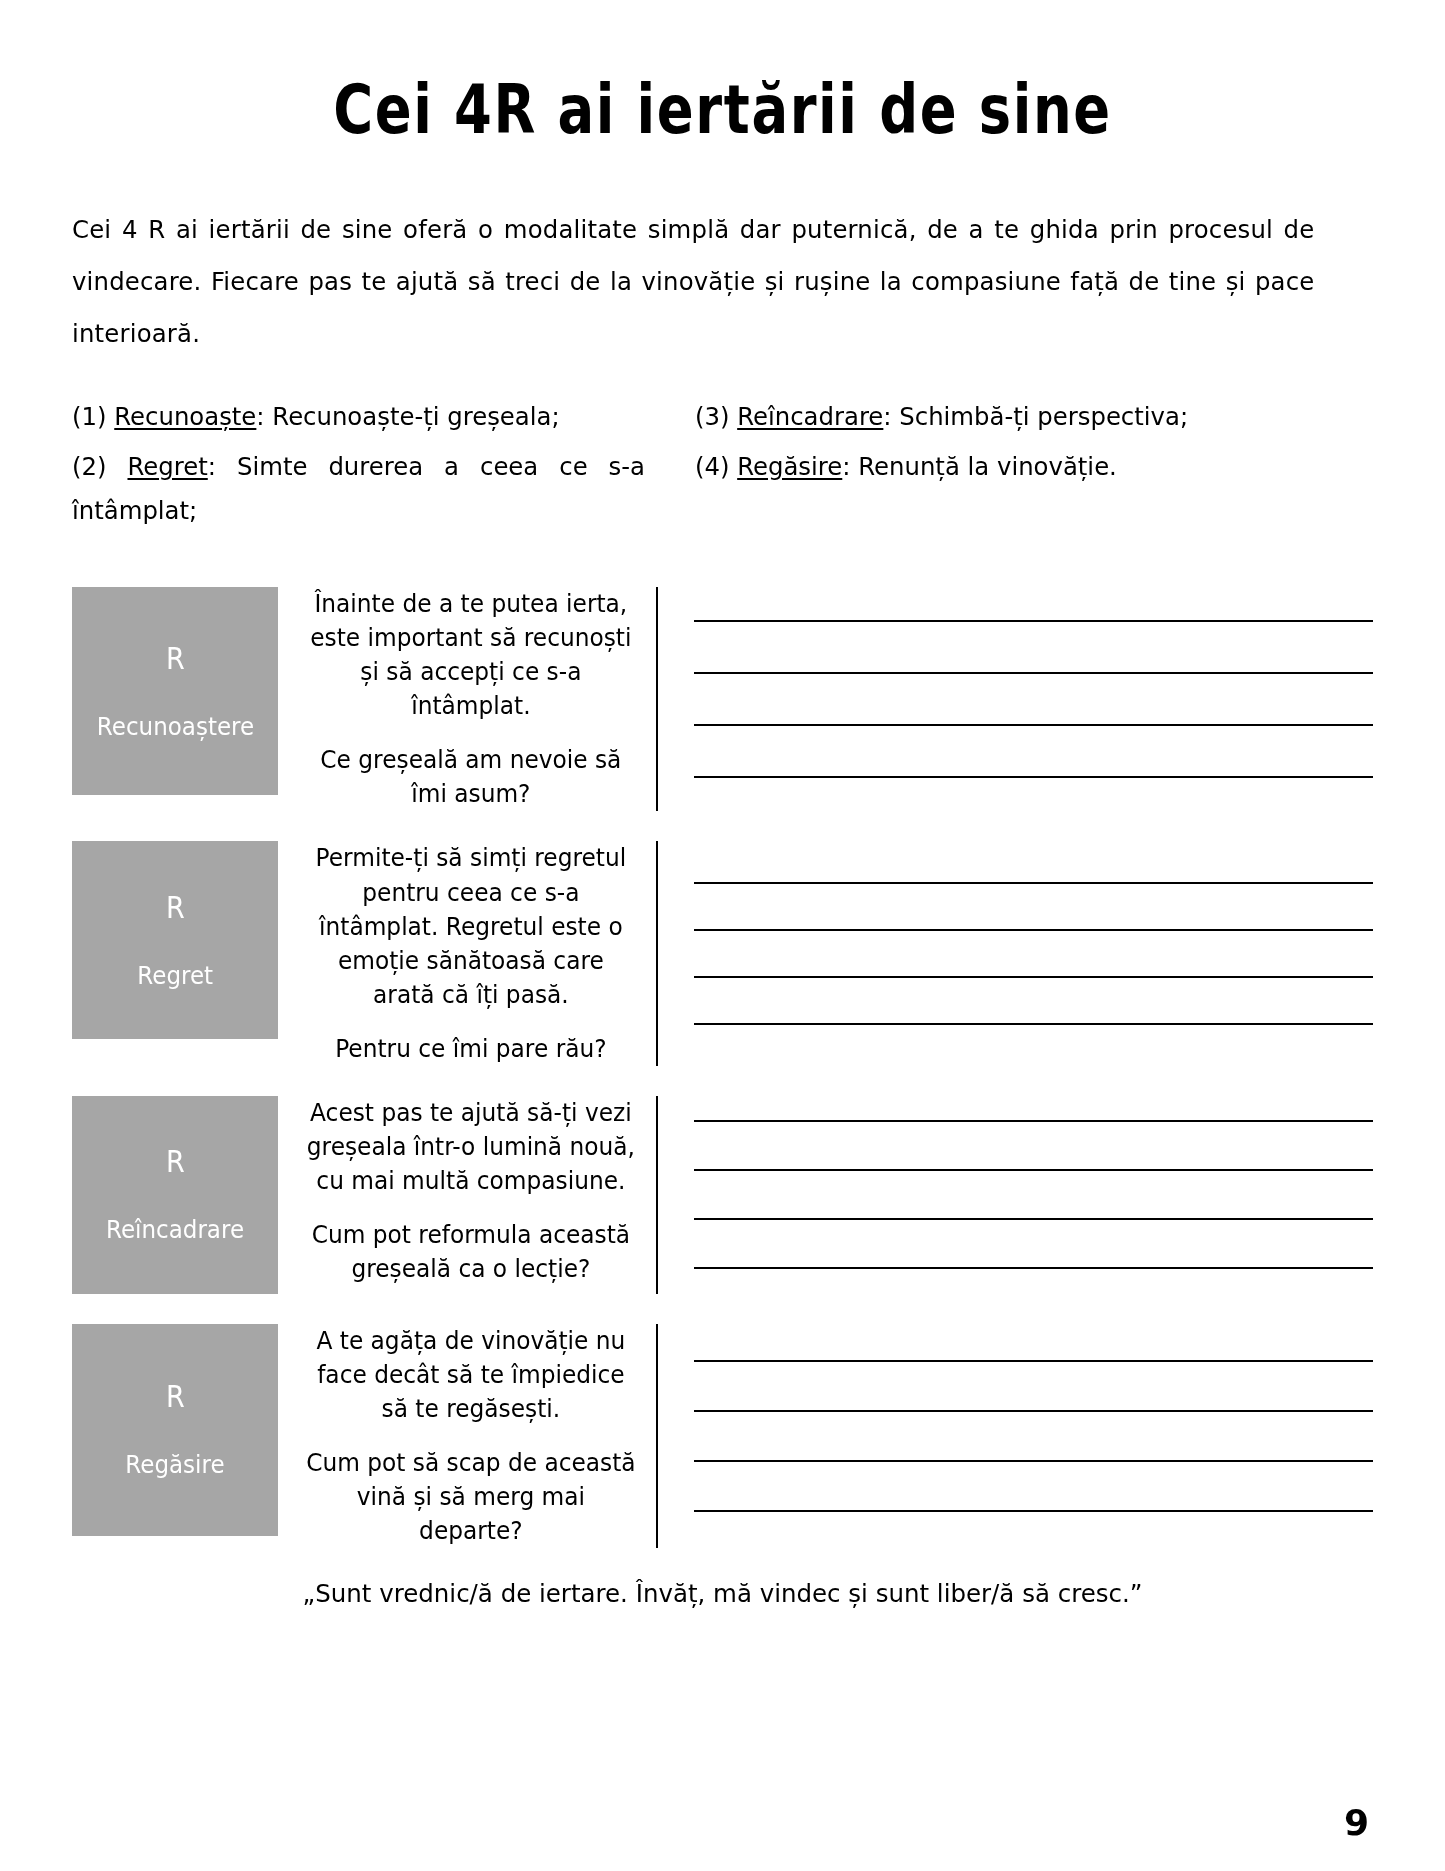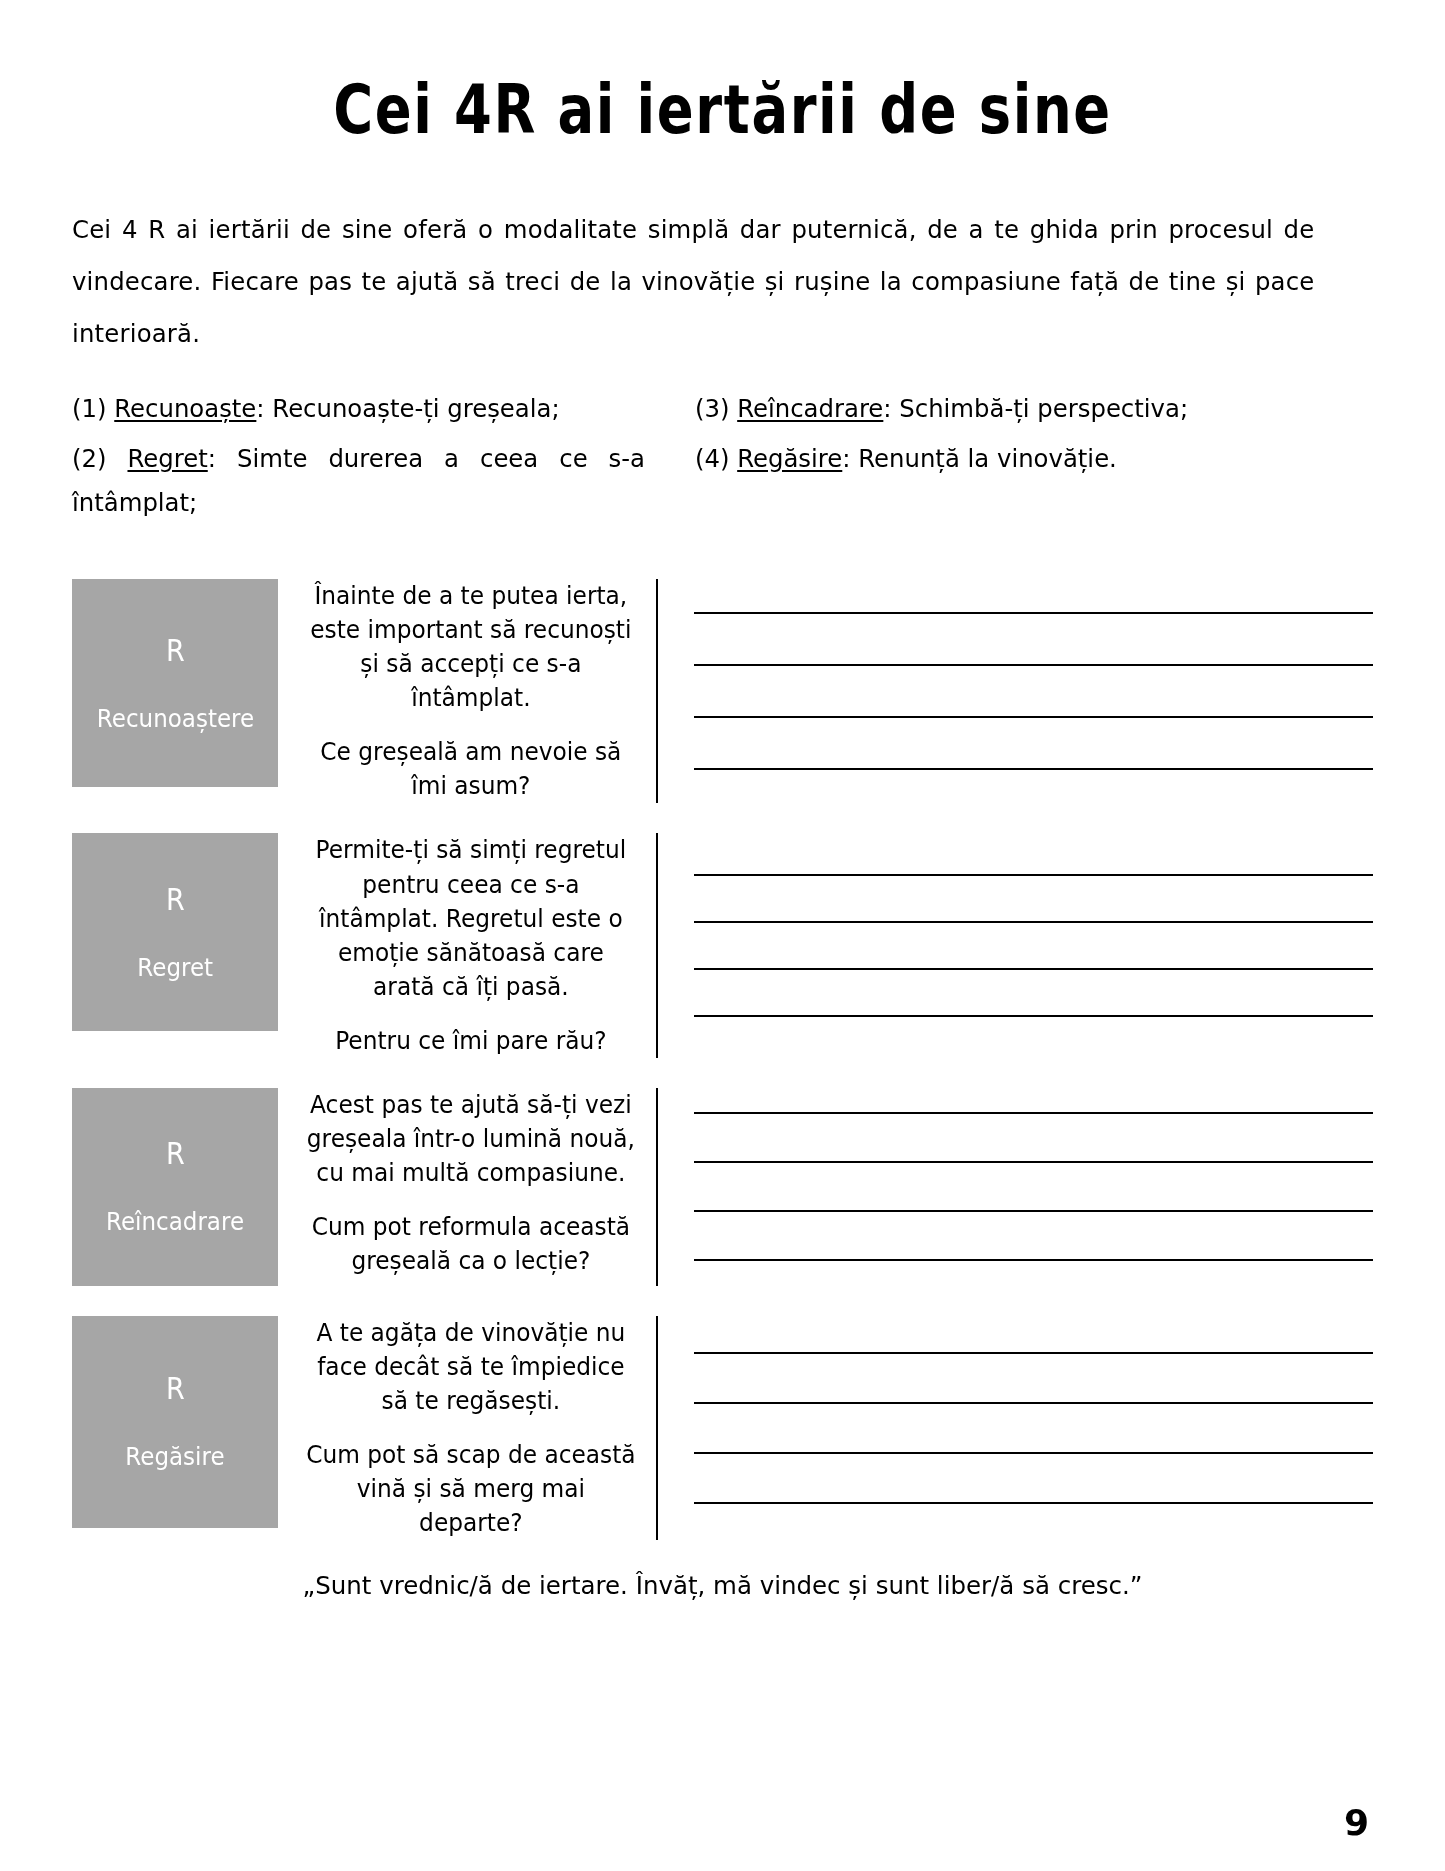--- a/index.html
+++ b/index.html
@@ -47,21 +47,21 @@
     text-align: justify;
     text-justify: inter-word;
     transform: scaleX(0.955);
     transform-origin: left center;
     letter-spacing: 0.2px;
   }
 
   
   .steps {
     display: flex;
-    margin-top: 28px;
+    margin-top: 36px;
     column-gap: 0;
   }
   .steps-col {
     font-size: 25.5px;
     line-height: 1.72;
     transform: scaleX(0.955);
     transform-origin: left center;
   }
   .steps-col.left  { width: 600px; flex: 0 0 600px; text-align: justify; }
   .steps-col.right { width: 560px; flex: 0 0 560px; padding-left: 24px; }

